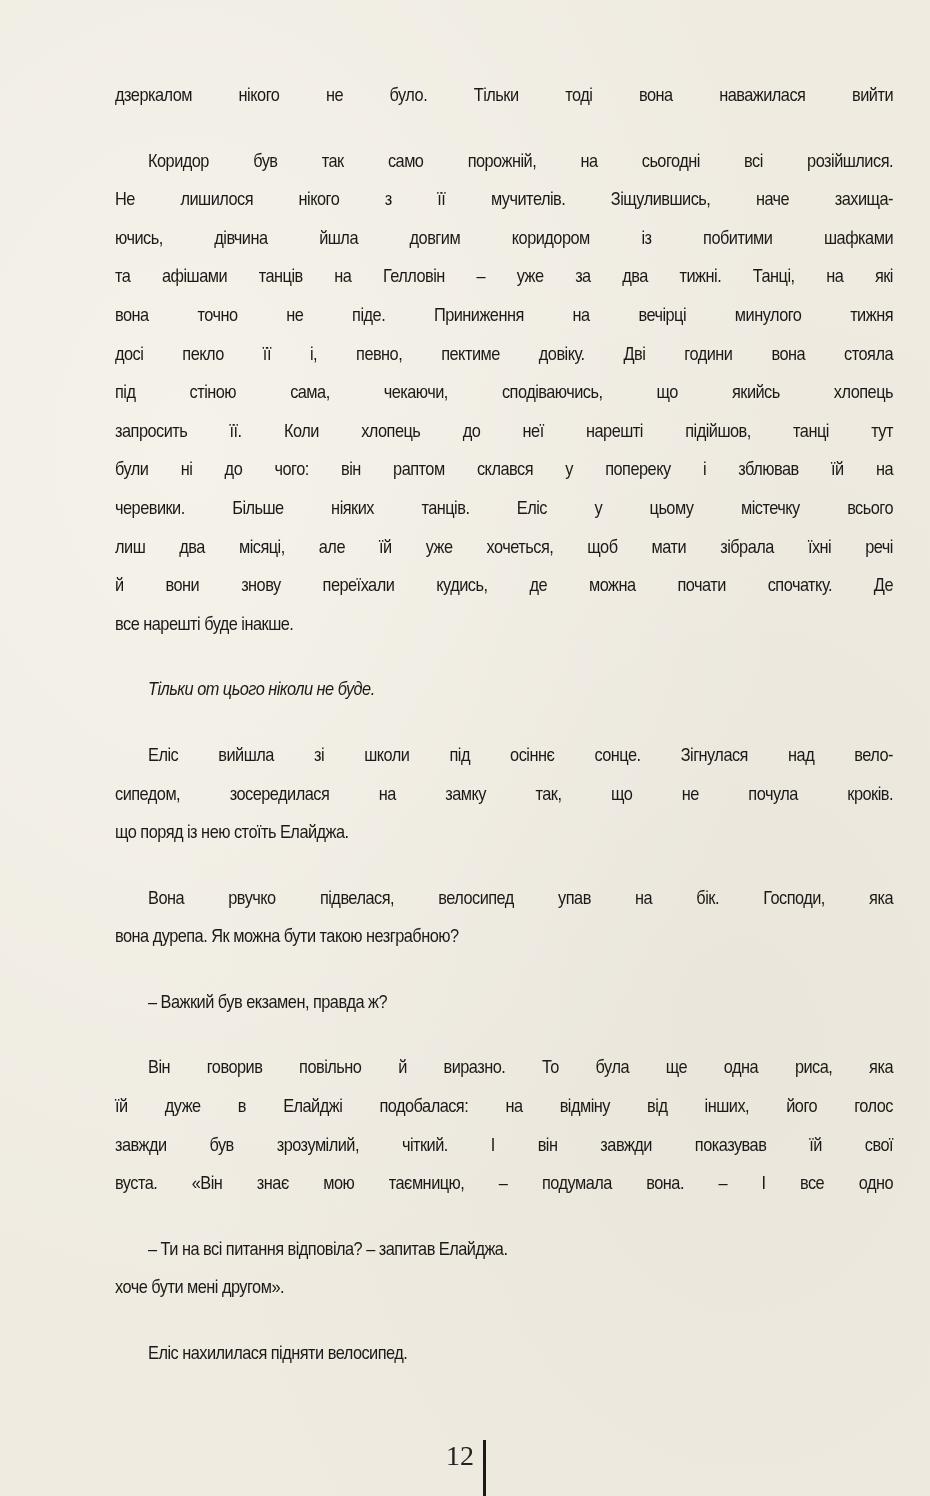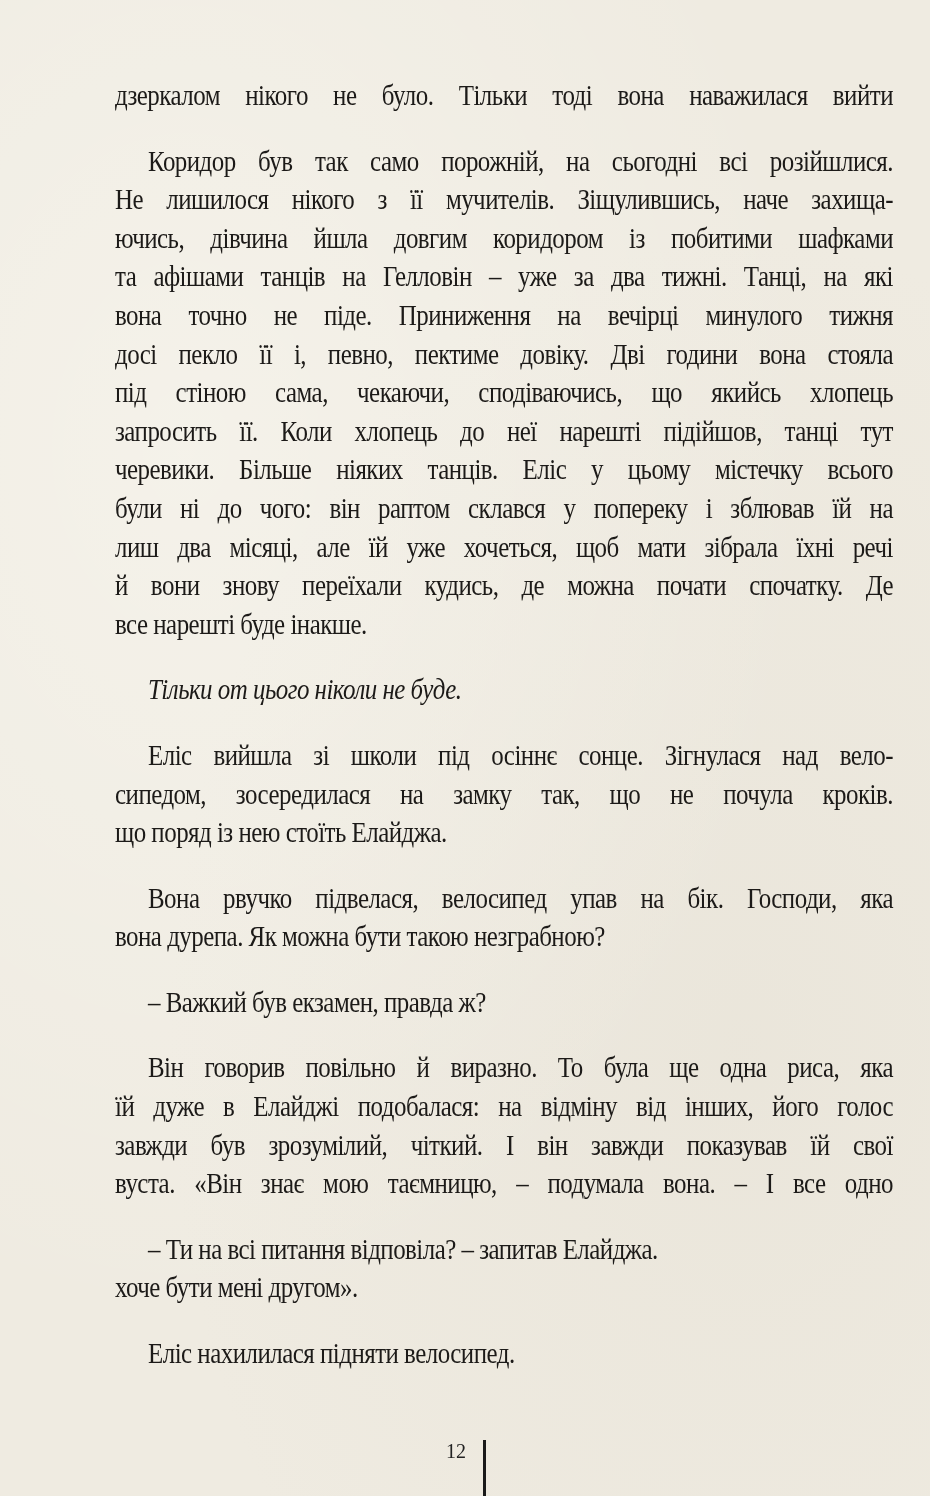--- a/index.html
+++ b/index.html
@@ -17,22 +17,22 @@
       overflow: hidden;
       color: #1c1a18;
     }
     .page {
       position: absolute;
       left: 115px;
       top: 76px;
       width: 778px;
     }
     .line {
-      font-family: Liberation Serif, serif;
-      font-size: 29px;
+      font-family: Liberation Sans, sans-serif;
+      font-size: 19px;
       line-height: 38.6px;
       height: 38.6px;
       white-space: nowrap;
       letter-spacing: -0.6px;
       transform-origin: left center;
       display: block;
     }
     .line.indent {
       padding-left: 33px;
       margin-top: 27px;
@@ -44,21 +44,21 @@
       display: inline-block;
       transform: scaleX(0.86);
       transform-origin: left center;
       width: 116.3%;
     }
     .page-number {
       position: absolute;
       left: 446px;
       top: 1440px;
       font-family: "Liberation Serif", serif;
-      font-size: 20px;
+      font-size: 28px;
       color: #222;
     }
     .page-rule {
       position: absolute;
       left: 483px;
       top: 1440px;
       width: 3px;
       height: 56px;
       background: #1a1a1a;
     }
@@ -70,22 +70,22 @@
 
 <div class="line"><span class="condense" style="text-align: justify; text-align-last: justify; white-space: normal; width: 904.651px;">дзеркалом нікого не було. Тільки тоді вона наважилася вийти</span></div>
     <div class="line indent"><span class="condense" style="text-align: justify; text-align-last: justify; white-space: normal; width: 866.279px;">Коридор був так само порожній, на сьогодні всі розійшлися.</span></div>
     <div class="line"><span class="condense" style="text-align: justify; text-align-last: justify; white-space: normal; width: 904.651px;">Не лишилося нікого з її мучителів. Зіщулившись, наче захища-</span></div>
     <div class="line"><span class="condense" style="text-align: justify; text-align-last: justify; white-space: normal; width: 904.651px;">ючись, дівчина йшла довгим коридором із побитими шафками</span></div>
     <div class="line"><span class="condense" style="text-align: justify; text-align-last: justify; white-space: normal; width: 904.651px;">та афішами танців на Гелловін – уже за два тижні. Танці, на які</span></div>
     <div class="line"><span class="condense" style="text-align: justify; text-align-last: justify; white-space: normal; width: 904.651px;">вона точно не піде. Приниження на вечірці минулого тижня</span></div>
     <div class="line"><span class="condense" style="text-align: justify; text-align-last: justify; white-space: normal; width: 904.651px;">досі пекло її і, певно, пектиме довіку. Дві години вона стояла</span></div>
     <div class="line"><span class="condense" style="text-align: justify; text-align-last: justify; white-space: normal; width: 904.651px;">під стіною сама, чекаючи, сподіваючись, що якийсь хлопець</span></div>
     <div class="line"><span class="condense" style="text-align: justify; text-align-last: justify; white-space: normal; width: 904.651px;">запросить її. Коли хлопець до неї нарешті підійшов, танці тут</span></div>
+    <div class="line"><span class="condense" style="text-align: justify; text-align-last: justify; white-space: normal; width: 904.651px;">були ні до чого: він раптом склався у поперeку і зблював їй на</span></div>
     <div class="line"><span class="condense" style="text-align: justify; text-align-last: justify; white-space: normal; width: 904.651px;">черевики. Більше ніяких танців. Еліс у цьому містечку всього</span></div>
-    <div class="line"><span class="condense" style="text-align: justify; text-align-last: justify; white-space: normal; width: 904.651px;">були ні до чого: він раптом склався у поперeку і зблював їй на</span></div>
     <div class="line"><span class="condense" style="text-align: justify; text-align-last: justify; white-space: normal; width: 904.651px;">лиш два місяці, але їй уже хочеться, щоб мати зібрала їхні речі</span></div>
     <div class="line"><span class="condense" style="text-align: justify; text-align-last: justify; white-space: normal; width: 904.651px;">й вони знову переїхали кудись, де можна почати спочатку. Де</span></div>
     <div class="line"><span class="condense" style="width: 904.651px;">все нарешті буде інакше.</span></div>
     <div class="line indent italic"><span class="condense" style="width: 866.279px;">Тільки от цього ніколи не буде.</span></div>
     <div class="line indent"><span class="condense" style="text-align: justify; text-align-last: justify; white-space: normal; width: 866.279px;">Еліс вийшла зі школи під осіннє сонце. Зігнулася над вело-</span></div>
     <div class="line"><span class="condense" style="text-align: justify; text-align-last: justify; white-space: normal; width: 904.651px;">сипедом, зосередилася на замку так, що не почула кроків.</span></div>
     <div class="line"><span class="condense" style="width: 904.651px;">що поряд із нею стоїть Елайджа.</span></div>
     <div class="line indent"><span class="condense" style="text-align: justify; text-align-last: justify; white-space: normal; width: 866.279px;">Вона рвучко підвелася, велосипед упав на бік. Господи, яка</span></div>
     <div class="line"><span class="condense" style="width: 904.651px;">вона дурепа. Як можна бути такою незграбною?</span></div>
     <div class="line indent"><span class="condense" style="width: 866.279px;">– Важкий був екзамен, правда ж?</span></div>

